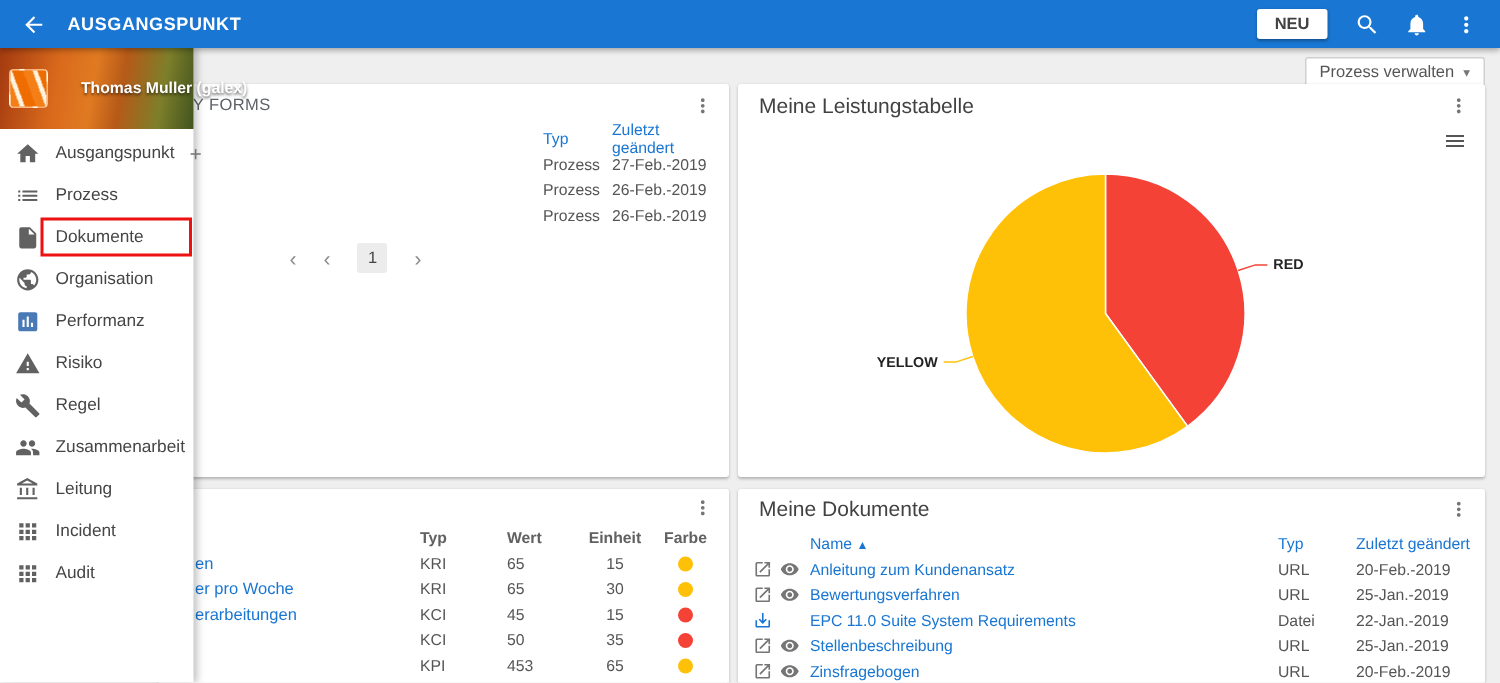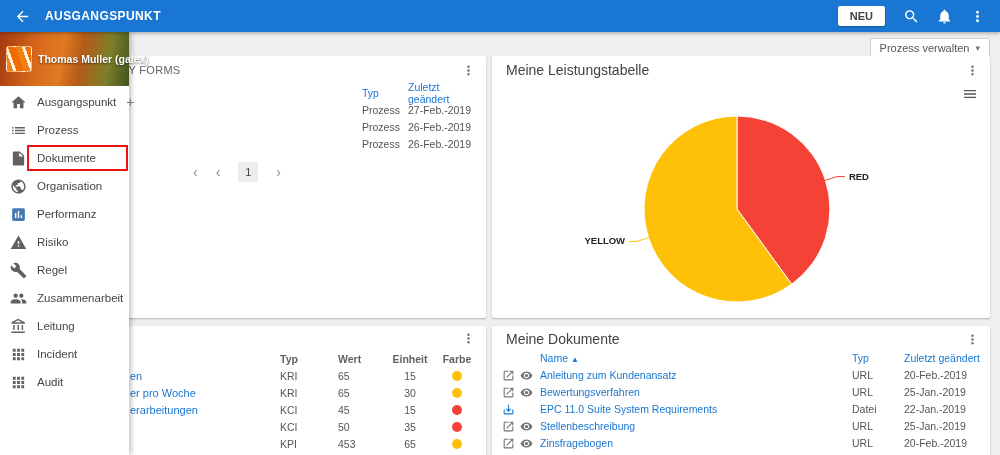--- a/index.html
+++ b/index.html
@@ -21,21 +21,21 @@
     background: #fff; border: none; border-radius: 2px; cursor: pointer;
     font: bold 11px "Liberation Sans", sans-serif; color: #424242;
     padding: 4px 12px; margin-right: 4px; box-shadow: 0 1px 2px rgba(0,0,0,.3);
   }
   
   #sidebar {
     position: absolute; top: 32px; left: 0; bottom: 0; width: 129px; z-index: 20;
     background: #fff; box-shadow: 2px 0 5px rgba(0,0,0,.25);
   }
   #user-header {
-    height: 54px; display: flex; align-items: center; gap: 6px; padding: 0 6px;
+    height: 54px; display: flex; align-items: center; gap: 22px; padding: 0 6px;
     background: linear-gradient(100deg, #a33a10 0%, #d96a1c 30%, #e07a22 48%, #b65a18 62%, #7d7f2a 82%, #41531f 100%);
     cursor: pointer;
   }
   #avatar {
     width: 26px; height: 26px; border-radius: 3px; flex: none;
     background: repeating-linear-gradient(70deg, #f57f17 0 6px, #fff3e0 6px 9px, #ef6c00 9px 16px);
     border: 1px solid rgba(255,255,255,.45);
   }
   #user-name { color: #fff; font-size: 10.5px; font-weight: bold; white-space: nowrap; text-shadow: 0 1px 2px rgba(0,0,0,.6); }
   #menu { padding-top: 2px; }
@@ -86,21 +86,21 @@
   .m-name { flex: 1; padding-left: 25px; color: #1976d2; font-size: 11px; cursor: pointer; white-space: nowrap; overflow: hidden; }
   .mhead .m-name { color: #616161; cursor: default; }
   .m-typ { width: 58px; }
   .m-wert { width: 48px; }
   .m-einheit { width: 48px; text-align: center; }
   .m-farbe { width: 46px; display: flex; justify-content: center; }
   .dot { width: 10px; height: 10px; border-radius: 50%; }
   
   #docs-card { left: 492px; top: 294px; width: 498px; height: 148px; }
   #docs-card .card-head { height: 26px; }
-  .drow { display: flex; align-items: flex-start; height: 17px; padding: 0 10px; font-size: 10.5px; color: #555; }
+  .drow { display: flex; align-items: flex-end; height: 17px; padding: 0 10px; font-size: 10.5px; color: #555; }
   .drow.dhead { color: #1976d2; font-weight: 500; }
   .d-icons { width: 38px; display: flex; gap: 5px; }
   .row-icon { display: inline-flex; color: #757575; cursor: pointer; }
   .row-icon svg { width: 13px; height: 13px; }
   .row-icon[data-name="download-icon"] { color: #1976d2; }
   .d-name { flex: 1; color: #1976d2; cursor: pointer; white-space: nowrap; overflow: hidden; }
   .dhead .d-name { cursor: default; }
   .d-name .sort-arrow { font-size: 8px; margin-left: 3px; }
   .d-typ { width: 52px; }
   .d-date { width: 76px; }

